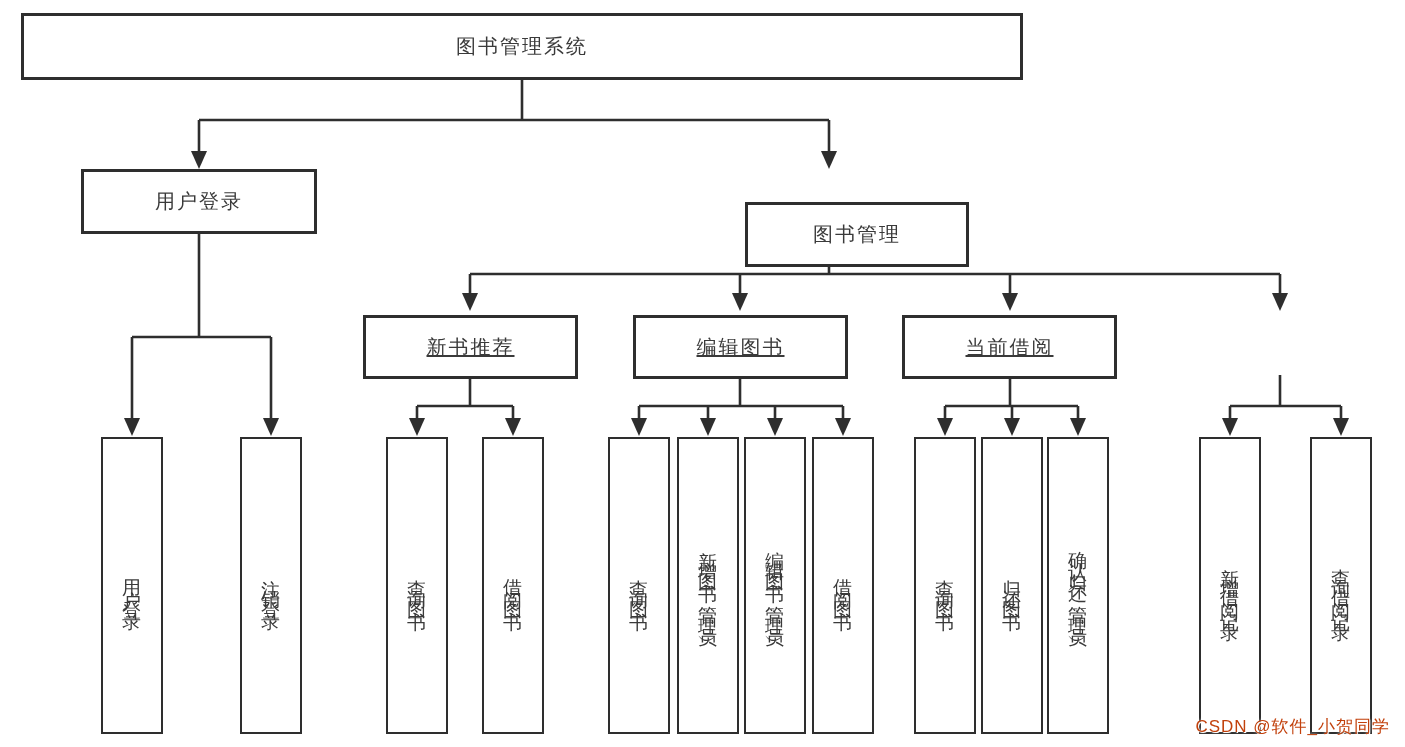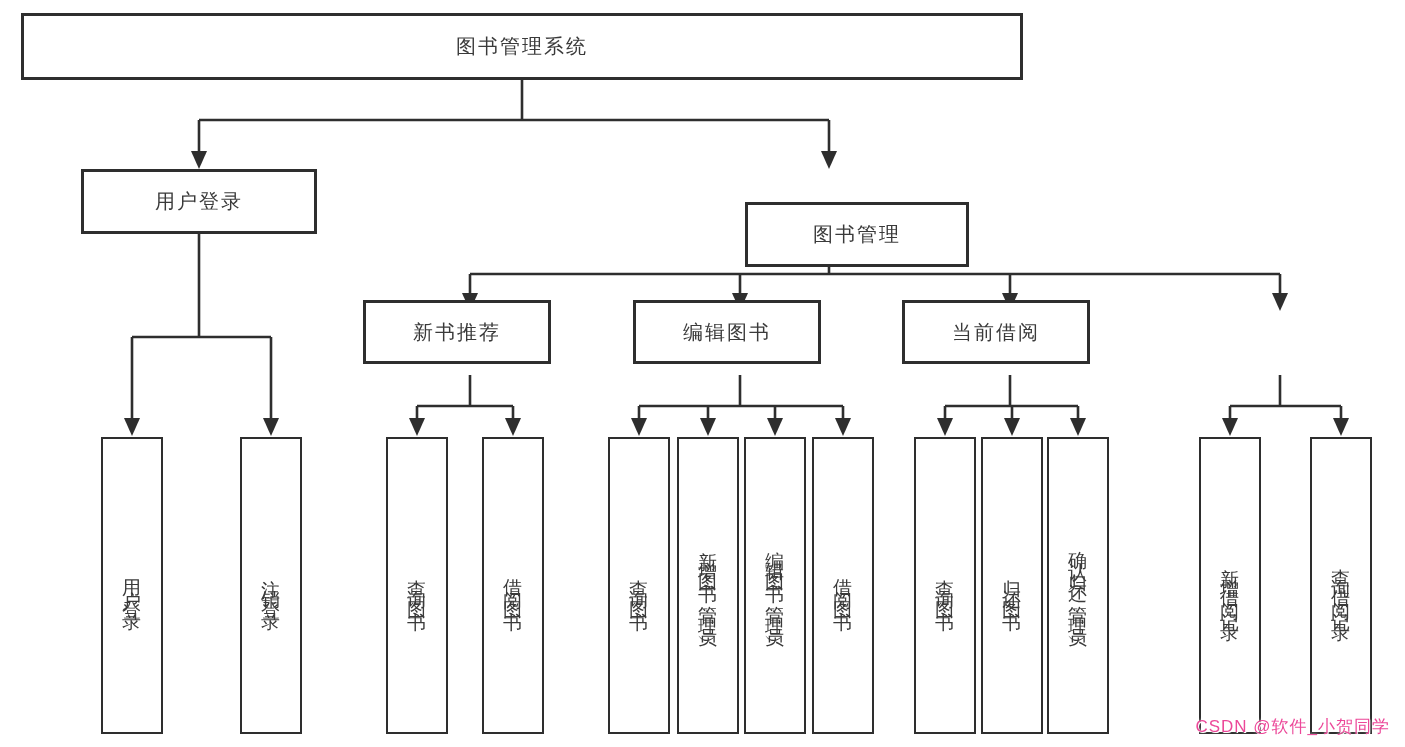--- a/index.html
+++ b/index.html
@@ -28,39 +28,39 @@
     font-size:19px;
     letter-spacing:11px;
     line-height:1;
   }
   
   .b-root{left:21px;top:13px;width:1002px;height:67px;}
   
   .b-login{left:81px;top:169px;width:236px;height:65px;}
   .b-mgmt{left:745px;top:169px;width:224px;height:65px;margin-top:33px;}
   
-  .b-l3{top:300px;width:188px;height:64px;}
+  .b-l3{top:315px;width:215px;height:64px;text-decoration:underline;}
   .b-new{left:363px;}
   .b-borrow{left:633px;}
   .b-current{left:902px;}
   .b-records{left:1172px;}
   
   .lf{top:437px;width:62px;height:297px;}
   .lf1{left:101px;}  .lf2{left:240px;}
   .lf3{left:386px;}  .lf4{left:482px;}
   .lf5{left:608px;}  .lf6{left:677px;}
   .lf7{left:744px;}  .lf8{left:812px;}
   .lf9{left:914px;}  .lf10{left:981px;}
   .lf11{left:1047px;}
   .lf12{left:1199px;} .lf13{left:1310px;}
   .watermark{
     position:absolute;
     top:715px;right:15px;
     font-size:17px;
-    color:#ec4899;
+    color:#c2410c;
     letter-spacing:1px;
     text-shadow:0 0 3px rgba(255,255,255,.95), 1px 1px 0 #ffffff;
     white-space:nowrap;
     z-index:5;
     margin-left:20px;
   }
   .conn{stroke:#2e2e2e;stroke-width:2.6;fill:none;}
   .head{fill:#2e2e2e;stroke:none;}
 </style>
 </head>

